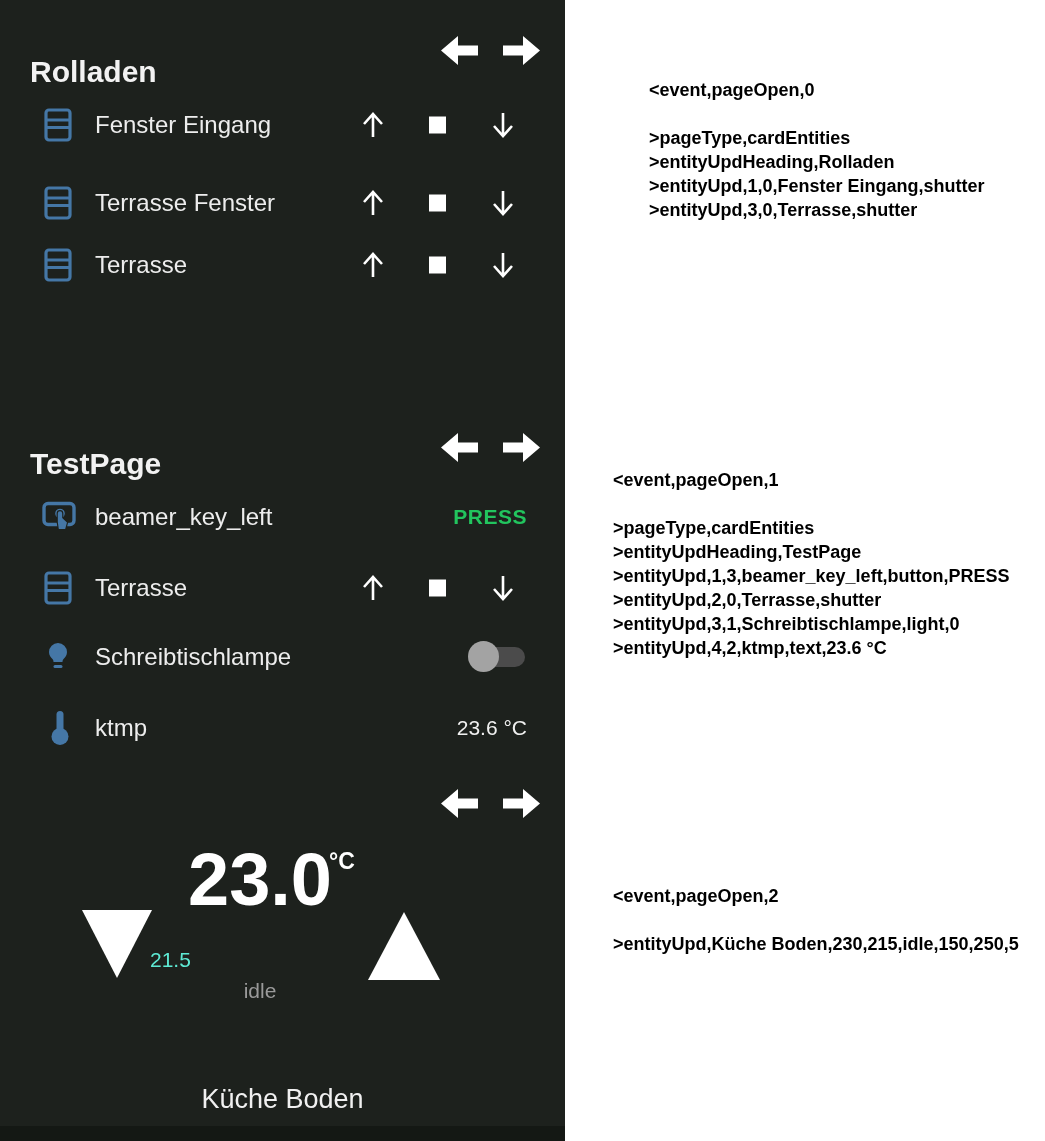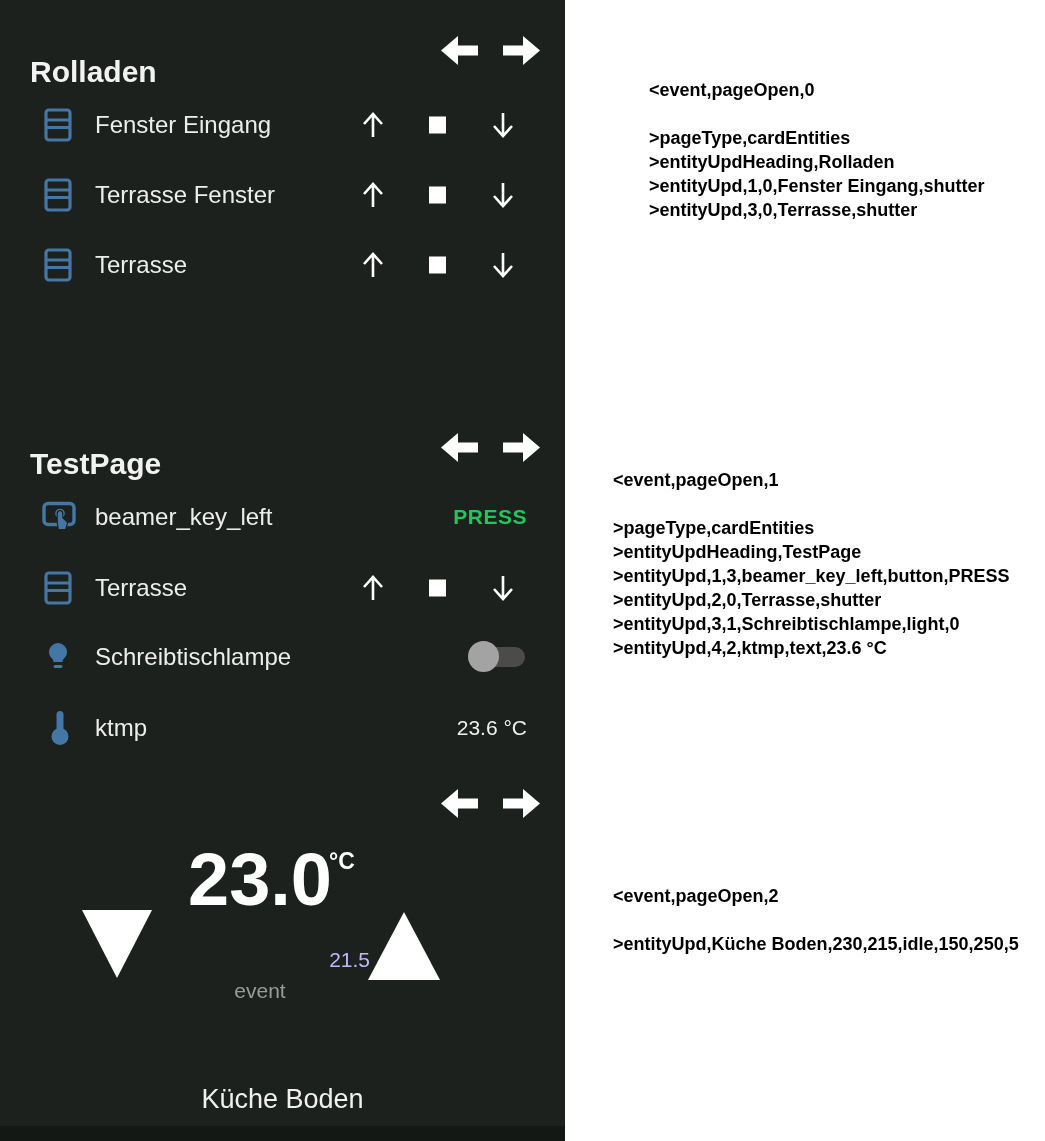--- a/index.html
+++ b/index.html
@@ -25,21 +25,21 @@
   .toggle{left:468px;width:57px;height:32px;background:none;border:0;padding:0;cursor:pointer;}
   .toggle .track{position:absolute;left:4px;top:6px;width:53px;height:20px;border-radius:10px;background:#4b4b4b;}
   .toggle .knob{position:absolute;left:0;top:0;width:31px;height:31px;border-radius:50%;background:#a3a3a3;}
   
   .thermo-temp{position:absolute;left:150px;top:83px;width:220px;text-align:center;
                font-size:74px;font-weight:700;color:#ffffff;line-height:1;}
   .thermo-unit{position:absolute;left:329px;top:90px;font-size:23px;font-weight:700;color:#ffffff;line-height:1;}
   .tri{position:absolute;width:0;height:0;background:none;border-style:solid;padding:0;cursor:pointer;}
   .tri.down{left:82px;top:150px;border-width:68px 35.5px 0 35.5px;border-color:#ffffff transparent transparent transparent;}
   .tri.up{left:368px;top:152px;border-width:0 36px 68px 36px;border-color:transparent transparent #ffffff transparent;}
-  .thermo-target{position:absolute;left:150px;top:188px;width:220px;text-align:right;font-size:21px;color:#c4b5fd;}
+  .thermo-target{position:absolute;left:150px;top:188px;width:220px;text-align:left;font-size:21px;color:#5eead4;}
   .thermo-state{position:absolute;left:150px;top:219px;width:220px;text-align:center;font-size:21px;color:#9a9a9a;}
   .thermo-title{position:absolute;left:0;top:324px;width:565px;text-align:center;font-size:27px;color:#f0f0f0;}
   
   .log-block{position:absolute;left:613px;width:430px;}
   .log-line{font-size:18px;line-height:24px;font-weight:700;color:#000;white-space:nowrap;}
   .log-gap{height:24px;}
 </style>
 </head>
 <body>
 
@@ -77,21 +77,21 @@
               <path d="M13 27 V5 M4 14 L13 4 L22 14" stroke="#fff" stroke-width="2.6" fill="none"></path>
             </svg></button>
         <button class="ctl stop">
             <span class="sq"></span>
           </button>
         <button class="ctl down"><svg width="26" height="30" viewBox="0 0 26 30">
               <path d="M13 3 V25 M4 16 L13 26 L22 16" stroke="#fff" stroke-width="2.6" fill="none"></path>
             </svg></button>
       </div>
 
-      <div class="row" style="top:160px;padding-left:37px;">
+      <div class="row" style="top:168px;padding-left:37px;">
         <span class="icon i-ent">
           <svg width="28" height="34" viewBox="0 0 28 34">
               <rect x="2" y="2" width="24" height="30" rx="3" fill="none" stroke="#4577a6" stroke-width="3.2"></rect>
               <line x1="2" y1="12" x2="26" y2="12" stroke="#4577a6" stroke-width="3"></line>
               <line x1="2" y1="19.5" x2="26" y2="19.5" stroke="#4577a6" stroke-width="3"></line>
             </svg>
         </span>
         <span class="lbl">Terrasse Fenster</span>
         <button class="ctl up"><svg width="26" height="30" viewBox="0 0 26 30">
               <path d="M13 27 V5 M4 14 L13 4 L22 14" stroke="#fff" stroke-width="2.6" fill="none"></path>
@@ -216,21 +216,21 @@
         </span>
       </button>
 
       <div class="thermo-temp">23.0</div>
       <div class="thermo-unit">°C</div>
 
       <button class="tri down"></button>
       <button class="tri up"></button>
 
       <div class="thermo-target">21.5</div>
-      <div class="thermo-state">event</div>
+      <div class="thermo-state">idle</div>
       <div class="thermo-title">Küche Boden</div>
     </section>
 
     <div class="panel-bottom-strip"></div>
   </div>
 
   <div class="log-block" style="top:78px;margin-left:36px;">
     <div class="log-line">&lt;event,pageOpen,0</div>
     <div class="log-gap"></div>
     <div class="log-line">&gt;pageType,cardEntities</div>

